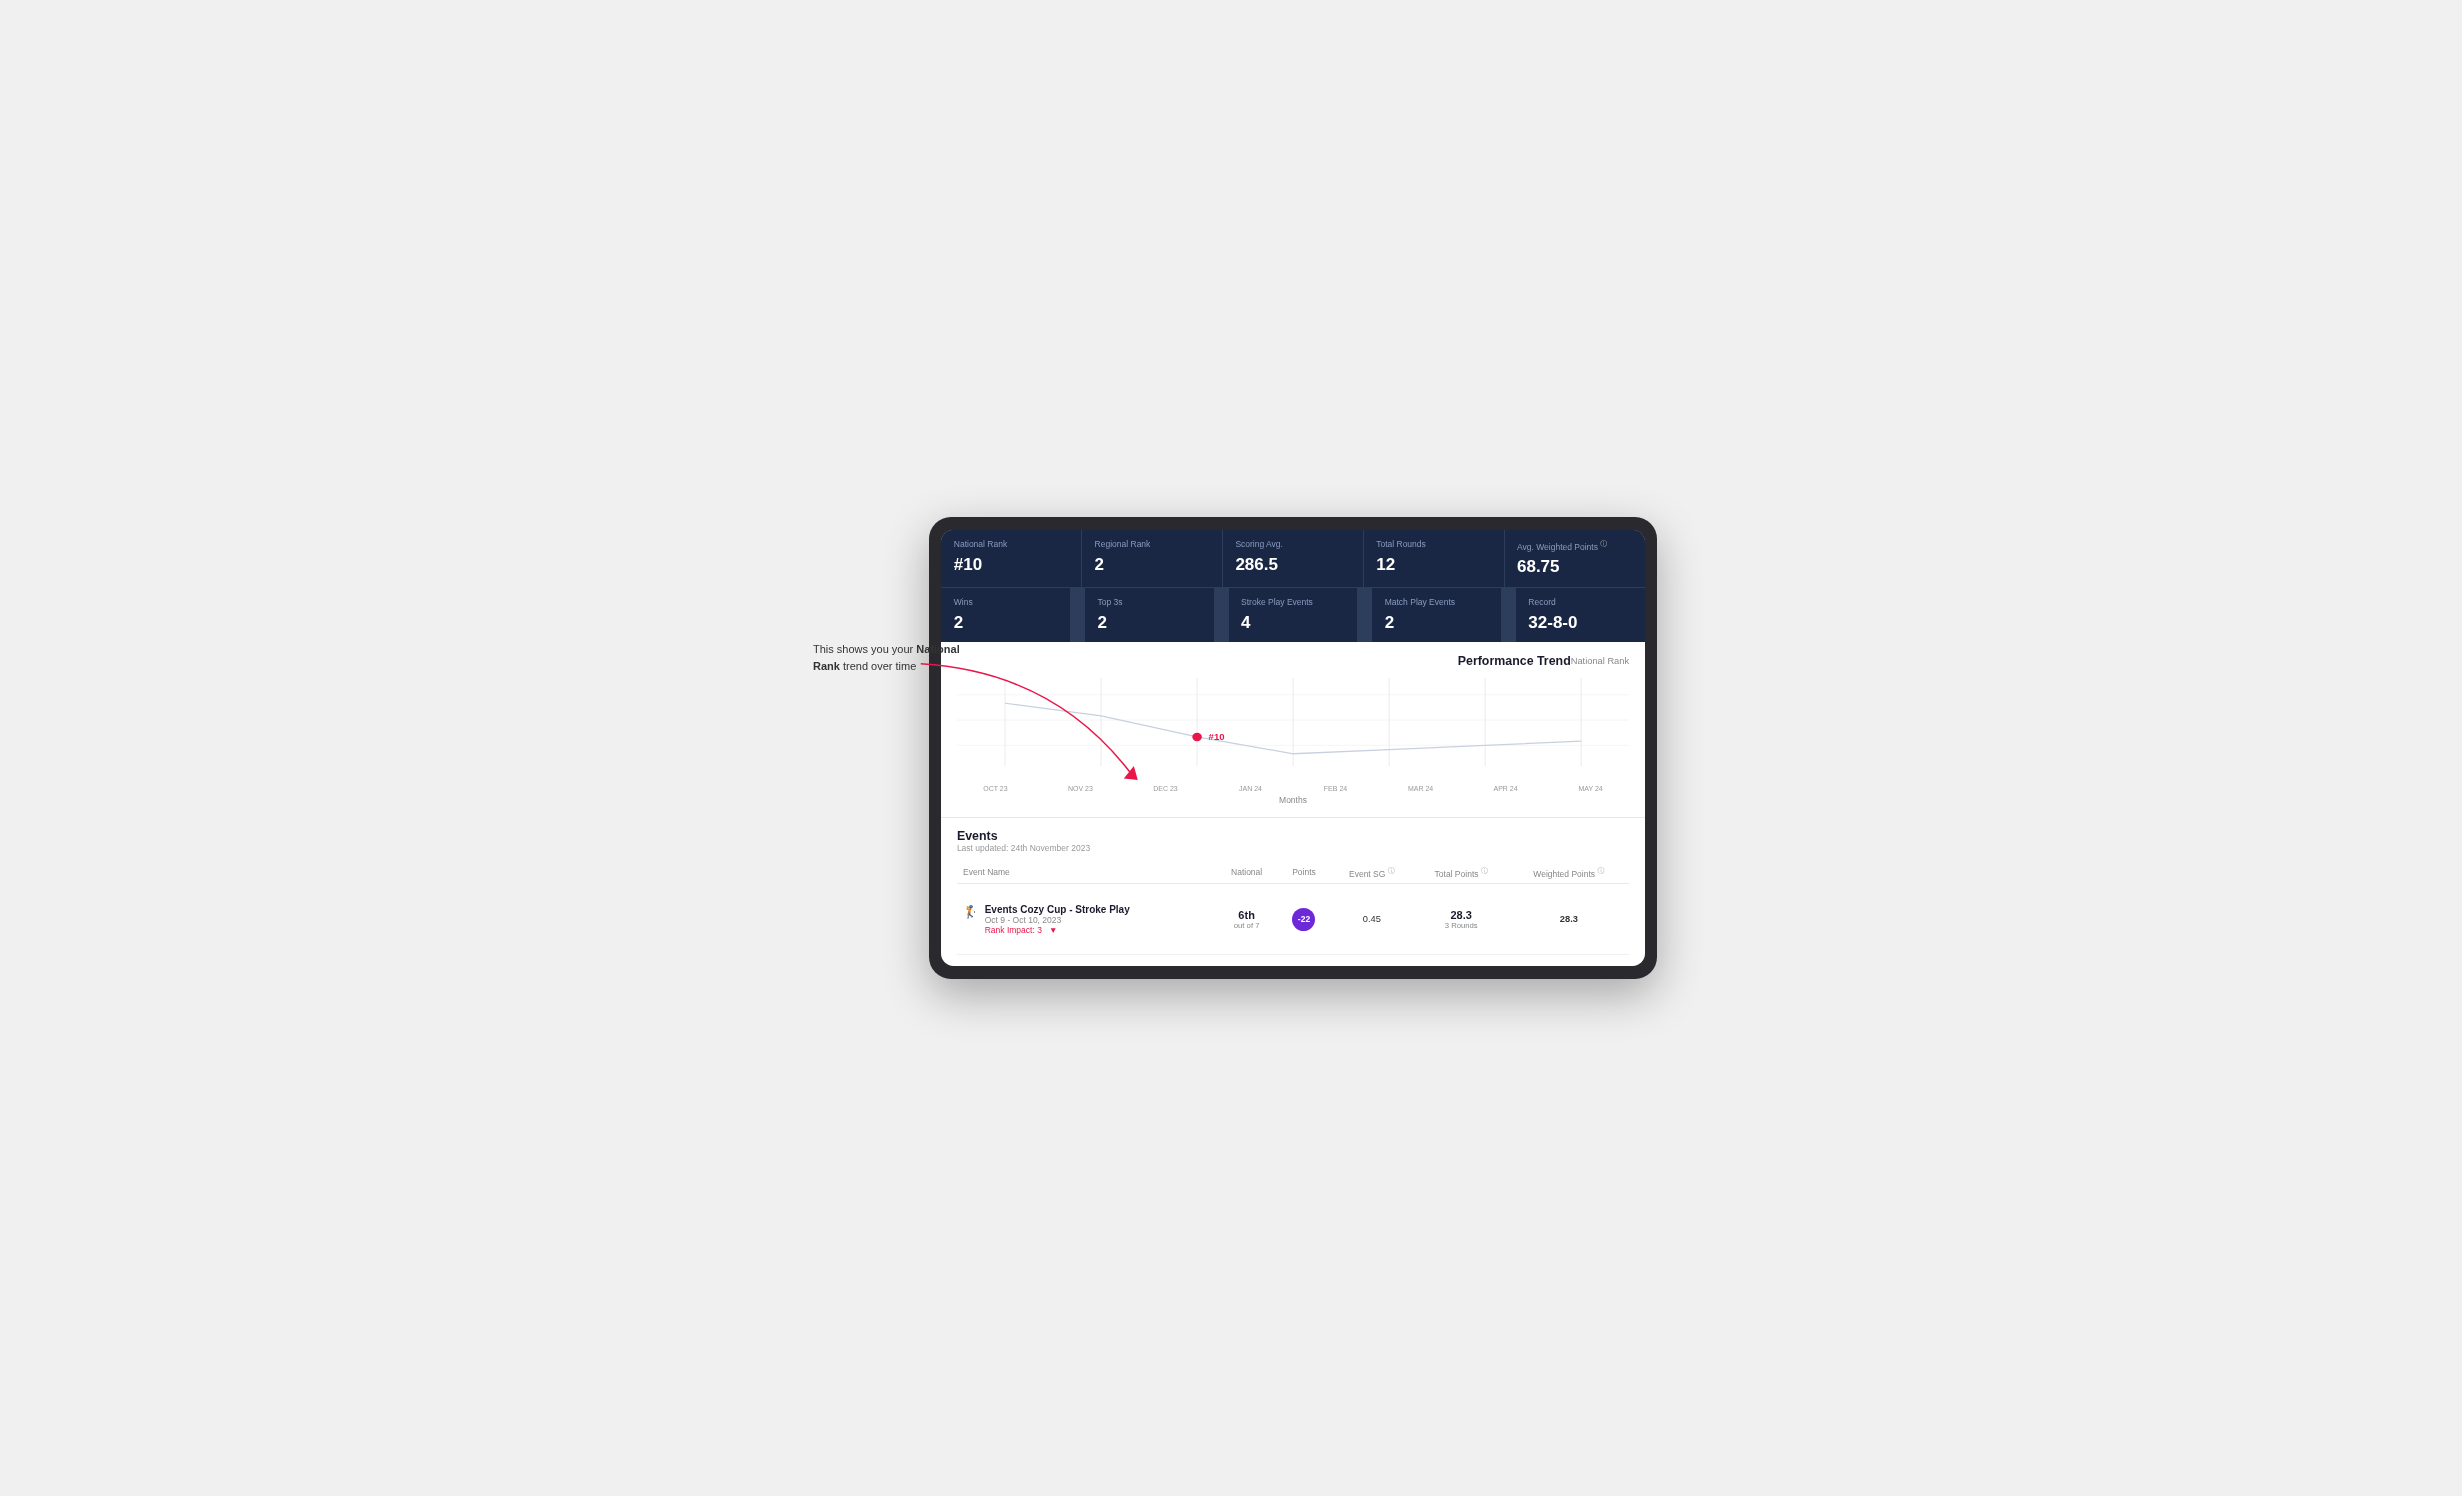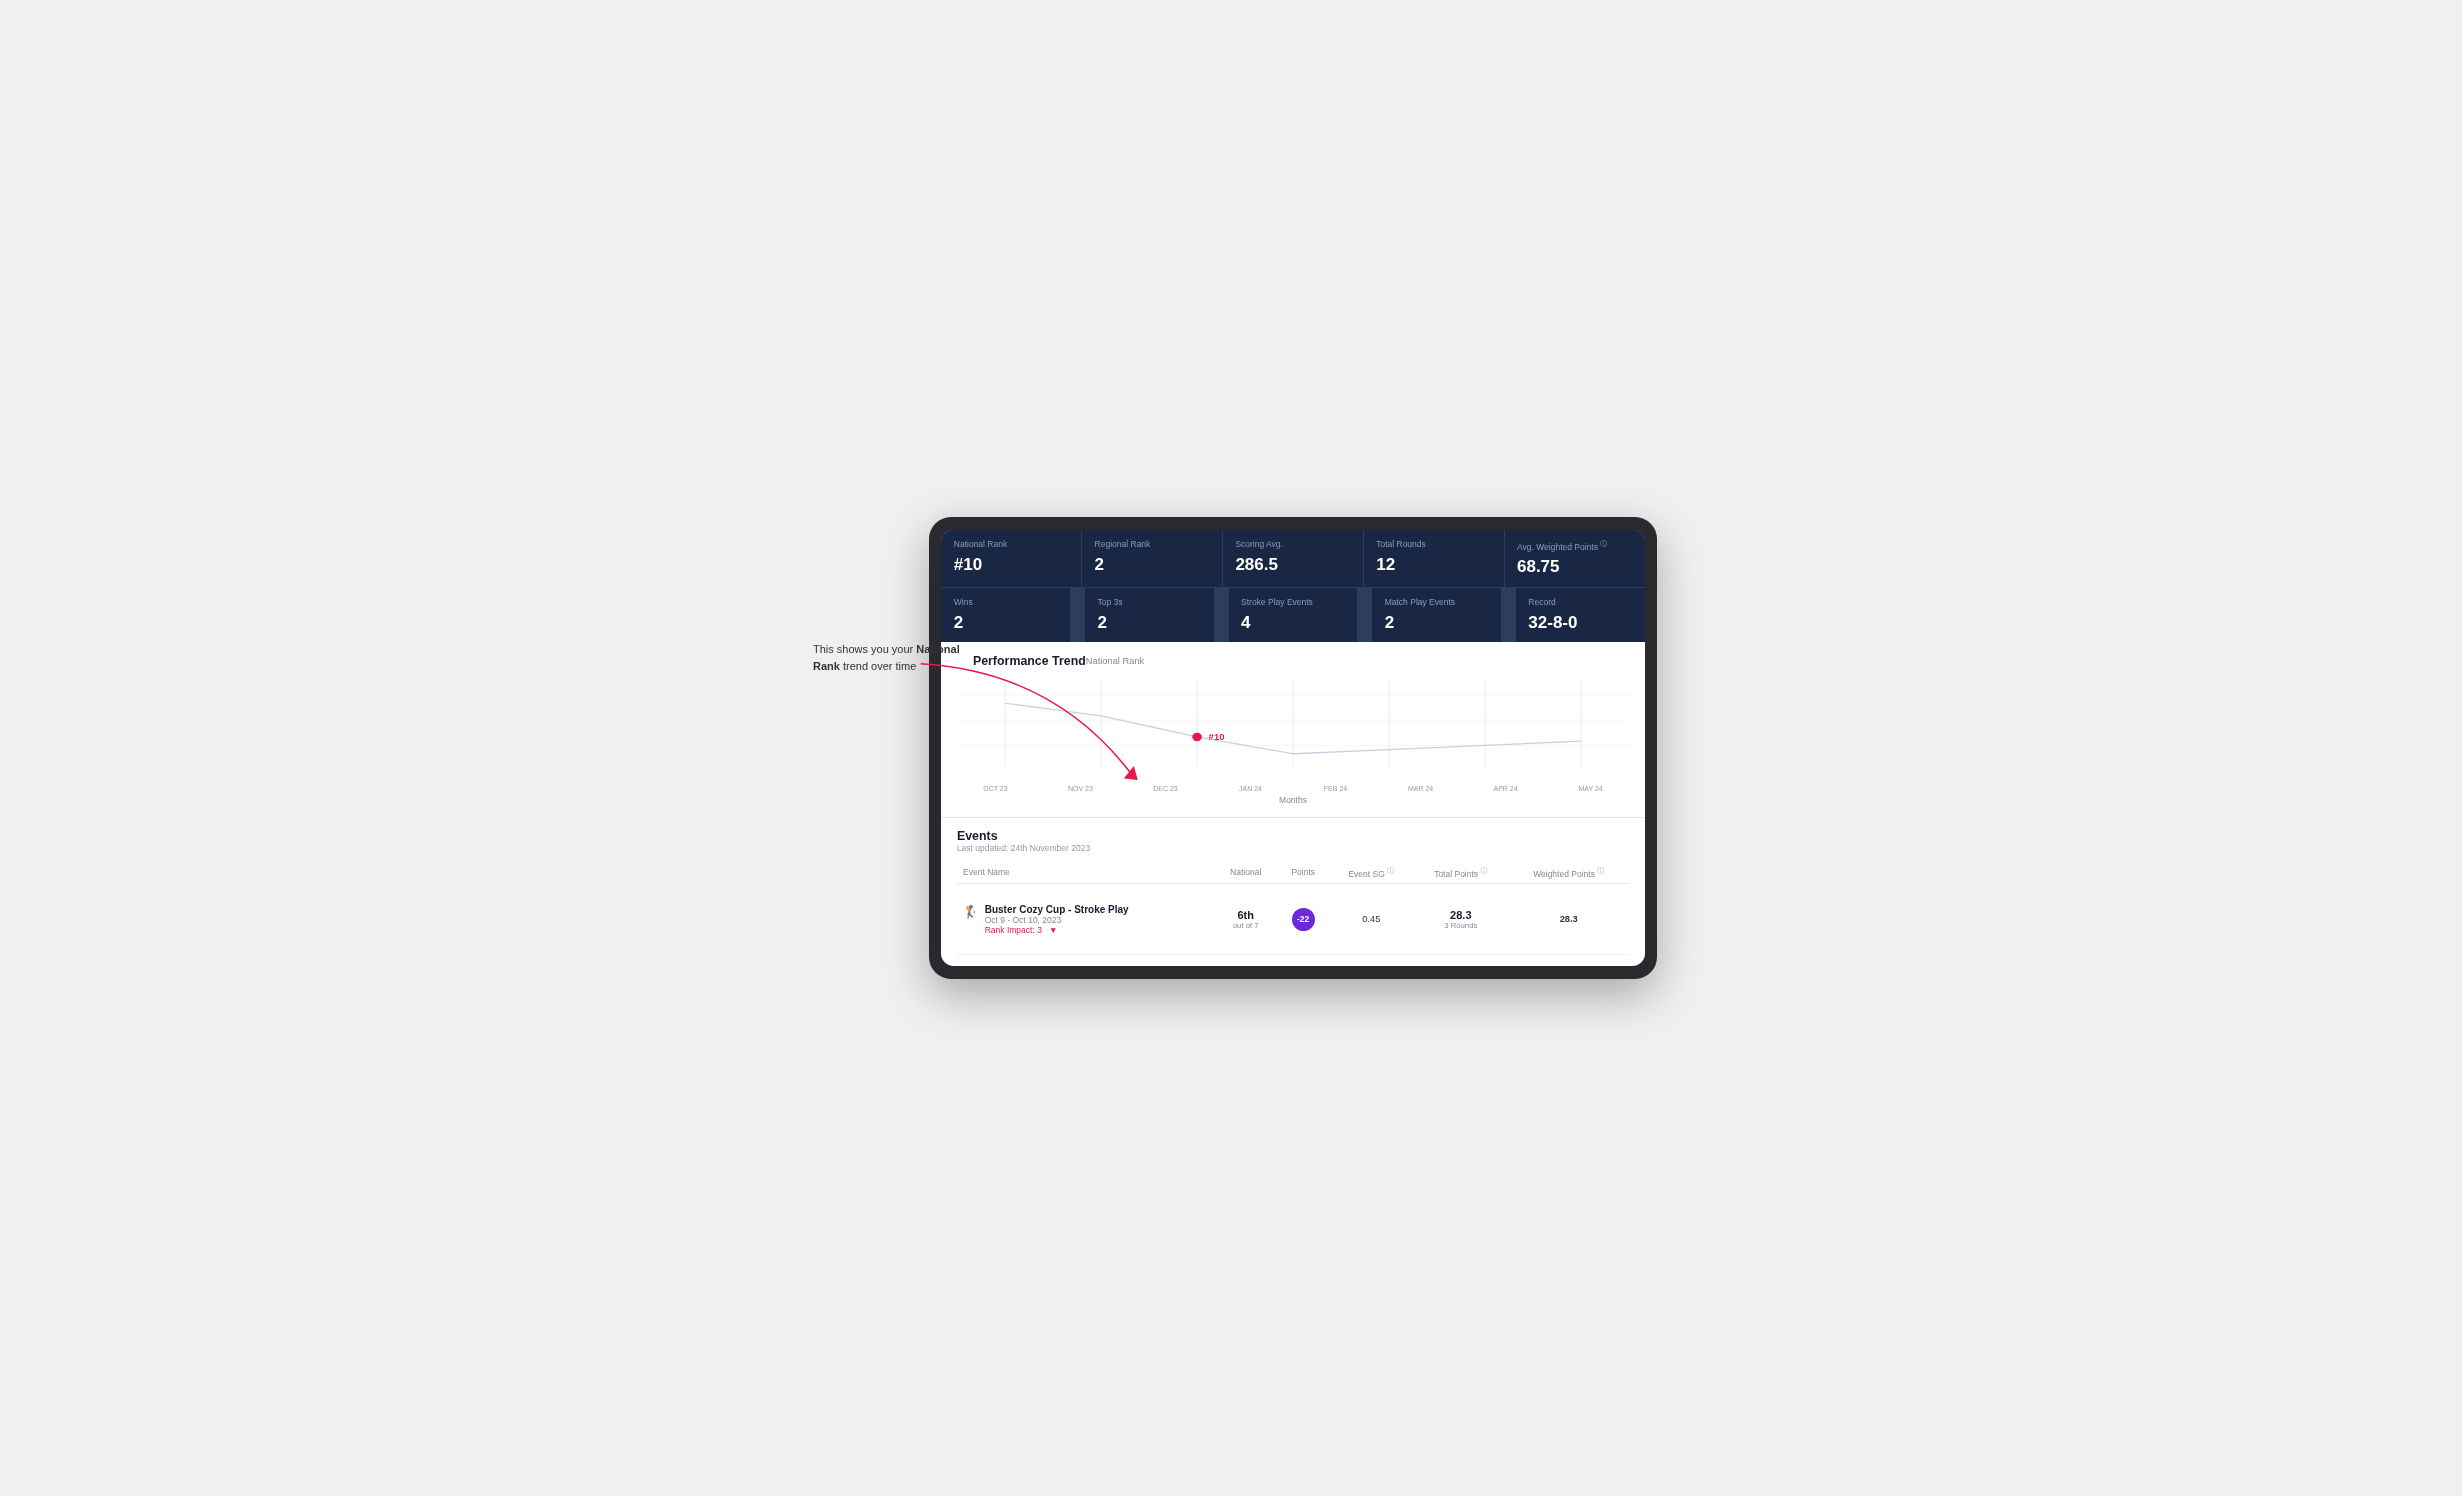--- a/index.html
+++ b/index.html
@@ -86,21 +86,21 @@
       font-weight: 600;
       color: #fff;
     }
     
     .section {
       padding: 12.4px 15.5px;
       border-bottom: 0.8px solid #e8e8e8;
     }
     .section-header {
       display: flex;
-      justify-content: flex-start;
+      justify-content: flex-end;
       align-items: center;
       margin-bottom: 9.3px;
       padding-left: 16px;
     }
     .section-title {
       font-size: 12.4px;
       font-weight: 700;
       color: #1a1a2e;
     }
     .section-subtitle {
@@ -359,21 +359,21 @@
                   <span class="info-icon">ⓘ</span>
                 </th>
               </tr>
             </thead>
             <tbody>
               <tr class="table-row">
                 <td>
                   <div style="display:flex;align-items:flex-start;gap:6.2px;">
                     <span class="event-icon">🏌</span>
                     <div>
-                      <div class="event-name">Buster Cozy Cup - Stroke Play</div>
+                      <div class="event-name">Events Cozy Cup - Stroke Play</div>
                       <div class="event-date">Oct 9 - Oct 10, 2023</div>
                       <div class="event-rank">
                         <span>Rank Impact: 3</span>
                         <span>▼</span>
                       </div>
                     </div>
                   </div>
                 </td>
                 <td>
                   <div class="position-display">

